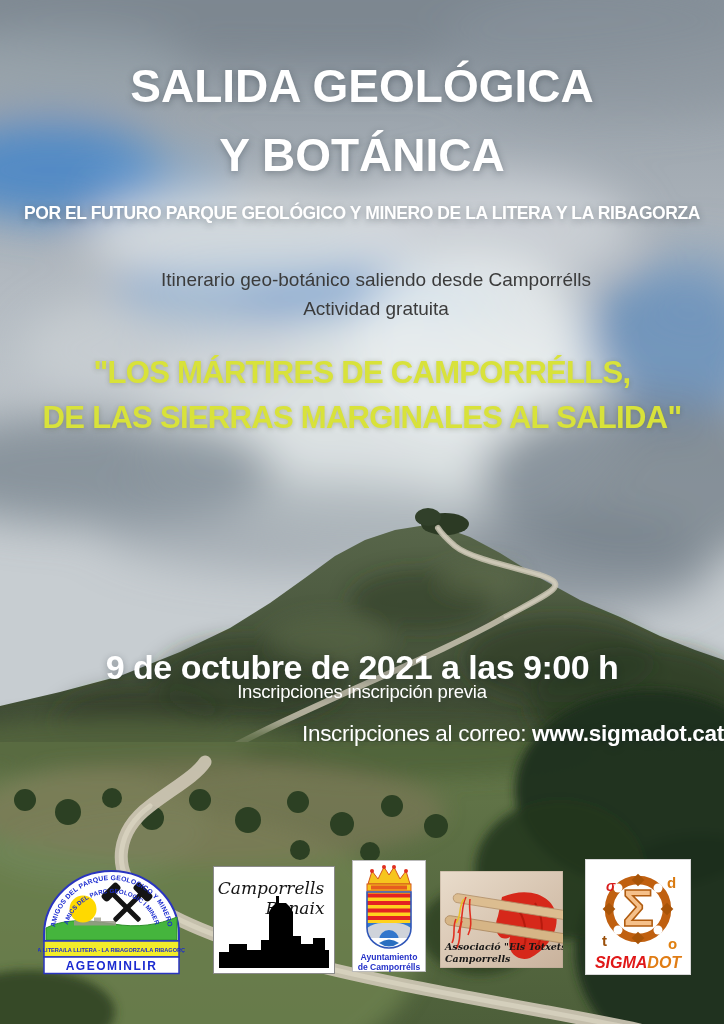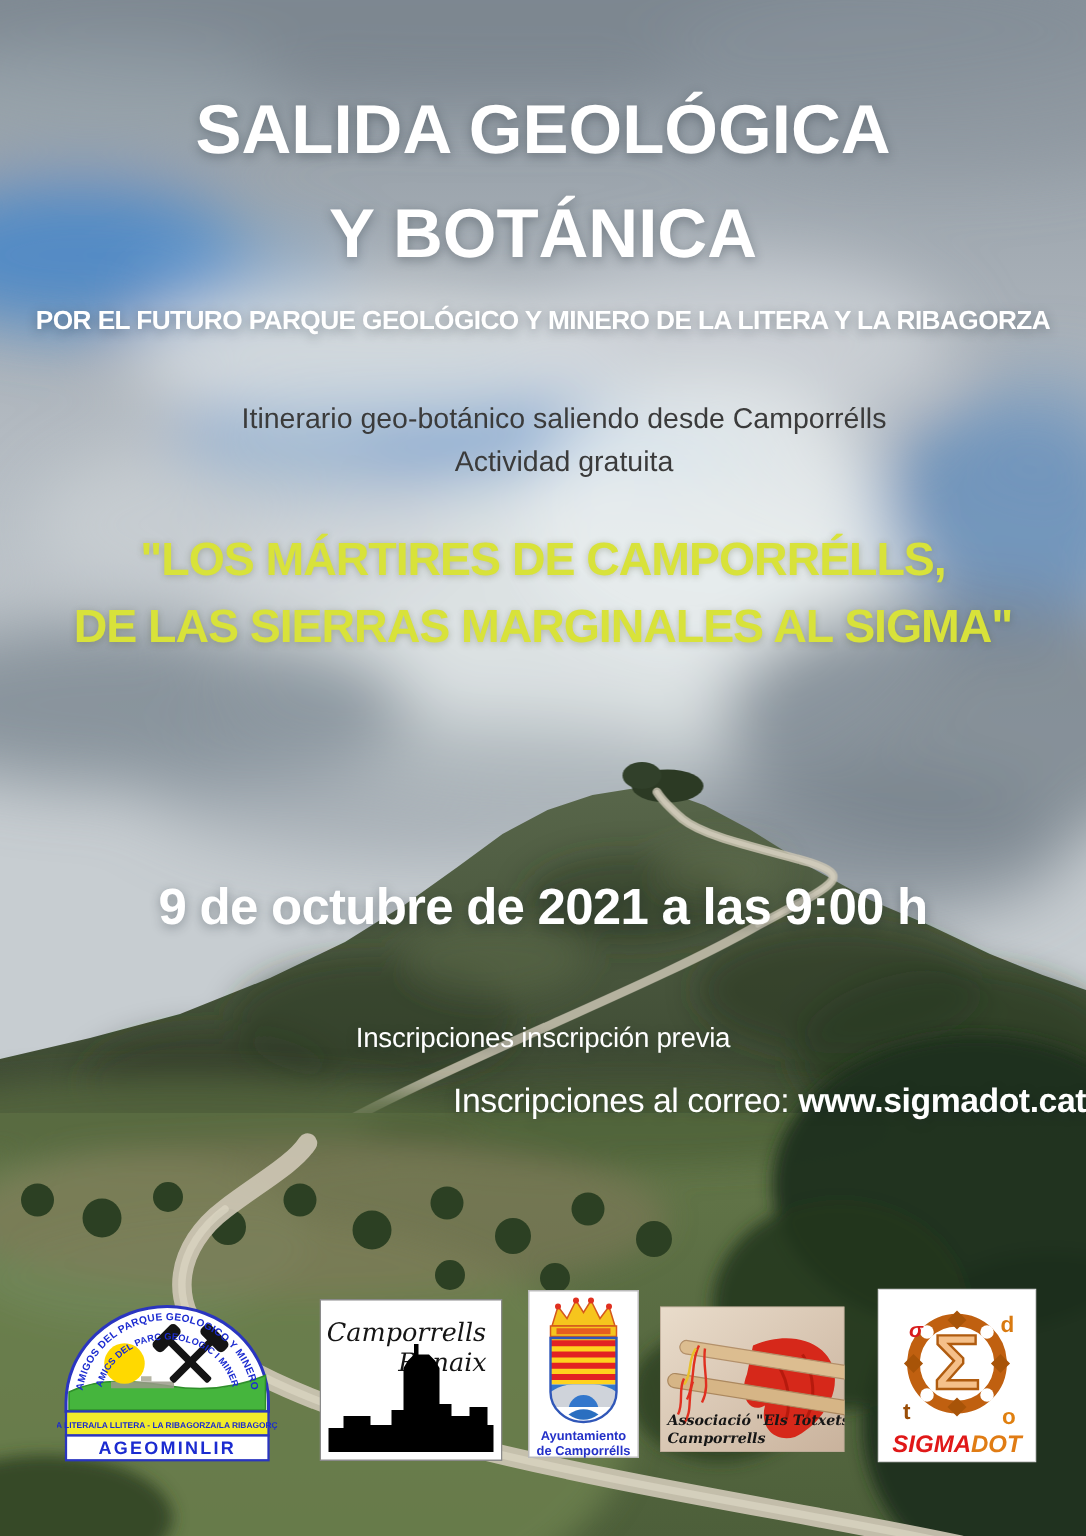--- a/index.html
+++ b/index.html
@@ -142,22 +142,22 @@
       <path d="M640,1030 C480,996 230,966 140,896 C110,868 118,830 150,806" stroke="#e0dac8" stroke-width="5" opacity=".6"></path>
     </g>
   </svg>
 
   <div class="txt title" style="top:62px">SALIDA GEOLÓGICA</div>
   <div class="txt title" style="top:131px">Y BOTÁNICA</div>
   <div class="txt subtitle" style="top:204px">POR EL FUTURO PARQUE GEOLÓGICO Y MINERO DE LA LITERA Y LA RIBAGORZA</div>
   <div class="txt info" style="top:270px">Itinerario geo-botánico saliendo desde Camporrélls</div>
   <div class="txt info" style="top:299px">Actividad gratuita</div>
   <div class="txt quote" style="top:357px">"LOS MÁRTIRES DE CAMPORRÉLLS,</div>
-  <div class="txt quote" style="top:402px">DE LAS SIERRAS MARGINALES AL SIGMA"</div>
-  <div class="txt date" style="top:588px">9 de octubre de 2021 a las 9:00 h</div>
+  <div class="txt quote" style="top:402px">DE LAS SIERRAS MARGINALES AL SALIDA"</div>
+  <div class="txt date" style="top:650px">9 de octubre de 2021 a las 9:00 h</div>
   <div class="txt req" style="top:682px">Inscripciones inscripción previa</div>
   <div class="txt correo" style="top:722px"><span>Inscripciones al correo: </span><b>www.sigmadot.cat</b></div>
 
   <svg class="logo" style="left:38px;top:862px" width="147" height="113" viewBox="0 0 147 113">
     <defs>
       <path id="arcO" d="M 16.5 73 A 57 55 0 0 1 130.5 73" fill="none"></path>
       <path id="arcI" d="M 28.5 73 A 45 42 0 0 1 118.5 73" fill="none"></path>
     </defs>
     <path d="M6,79 L6,73 A67.5,64 0 0 1 141,73 L141,79 Z" fill="#ffffff" stroke="#2a35c0" stroke-width="2"></path>
     <path d="M8,78 L8,66 C30,55 55,59 75,62 C100,66 120,63 139,55 L139,78 Z" fill="#45b53d" stroke="#2f8f2b" stroke-width="1"></path>

